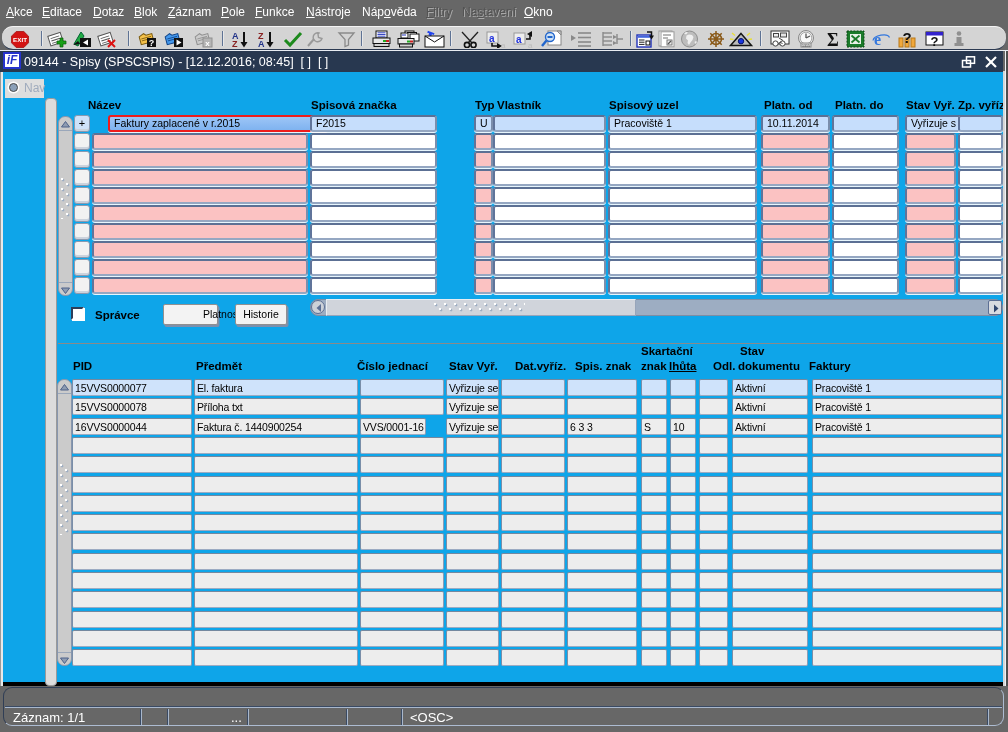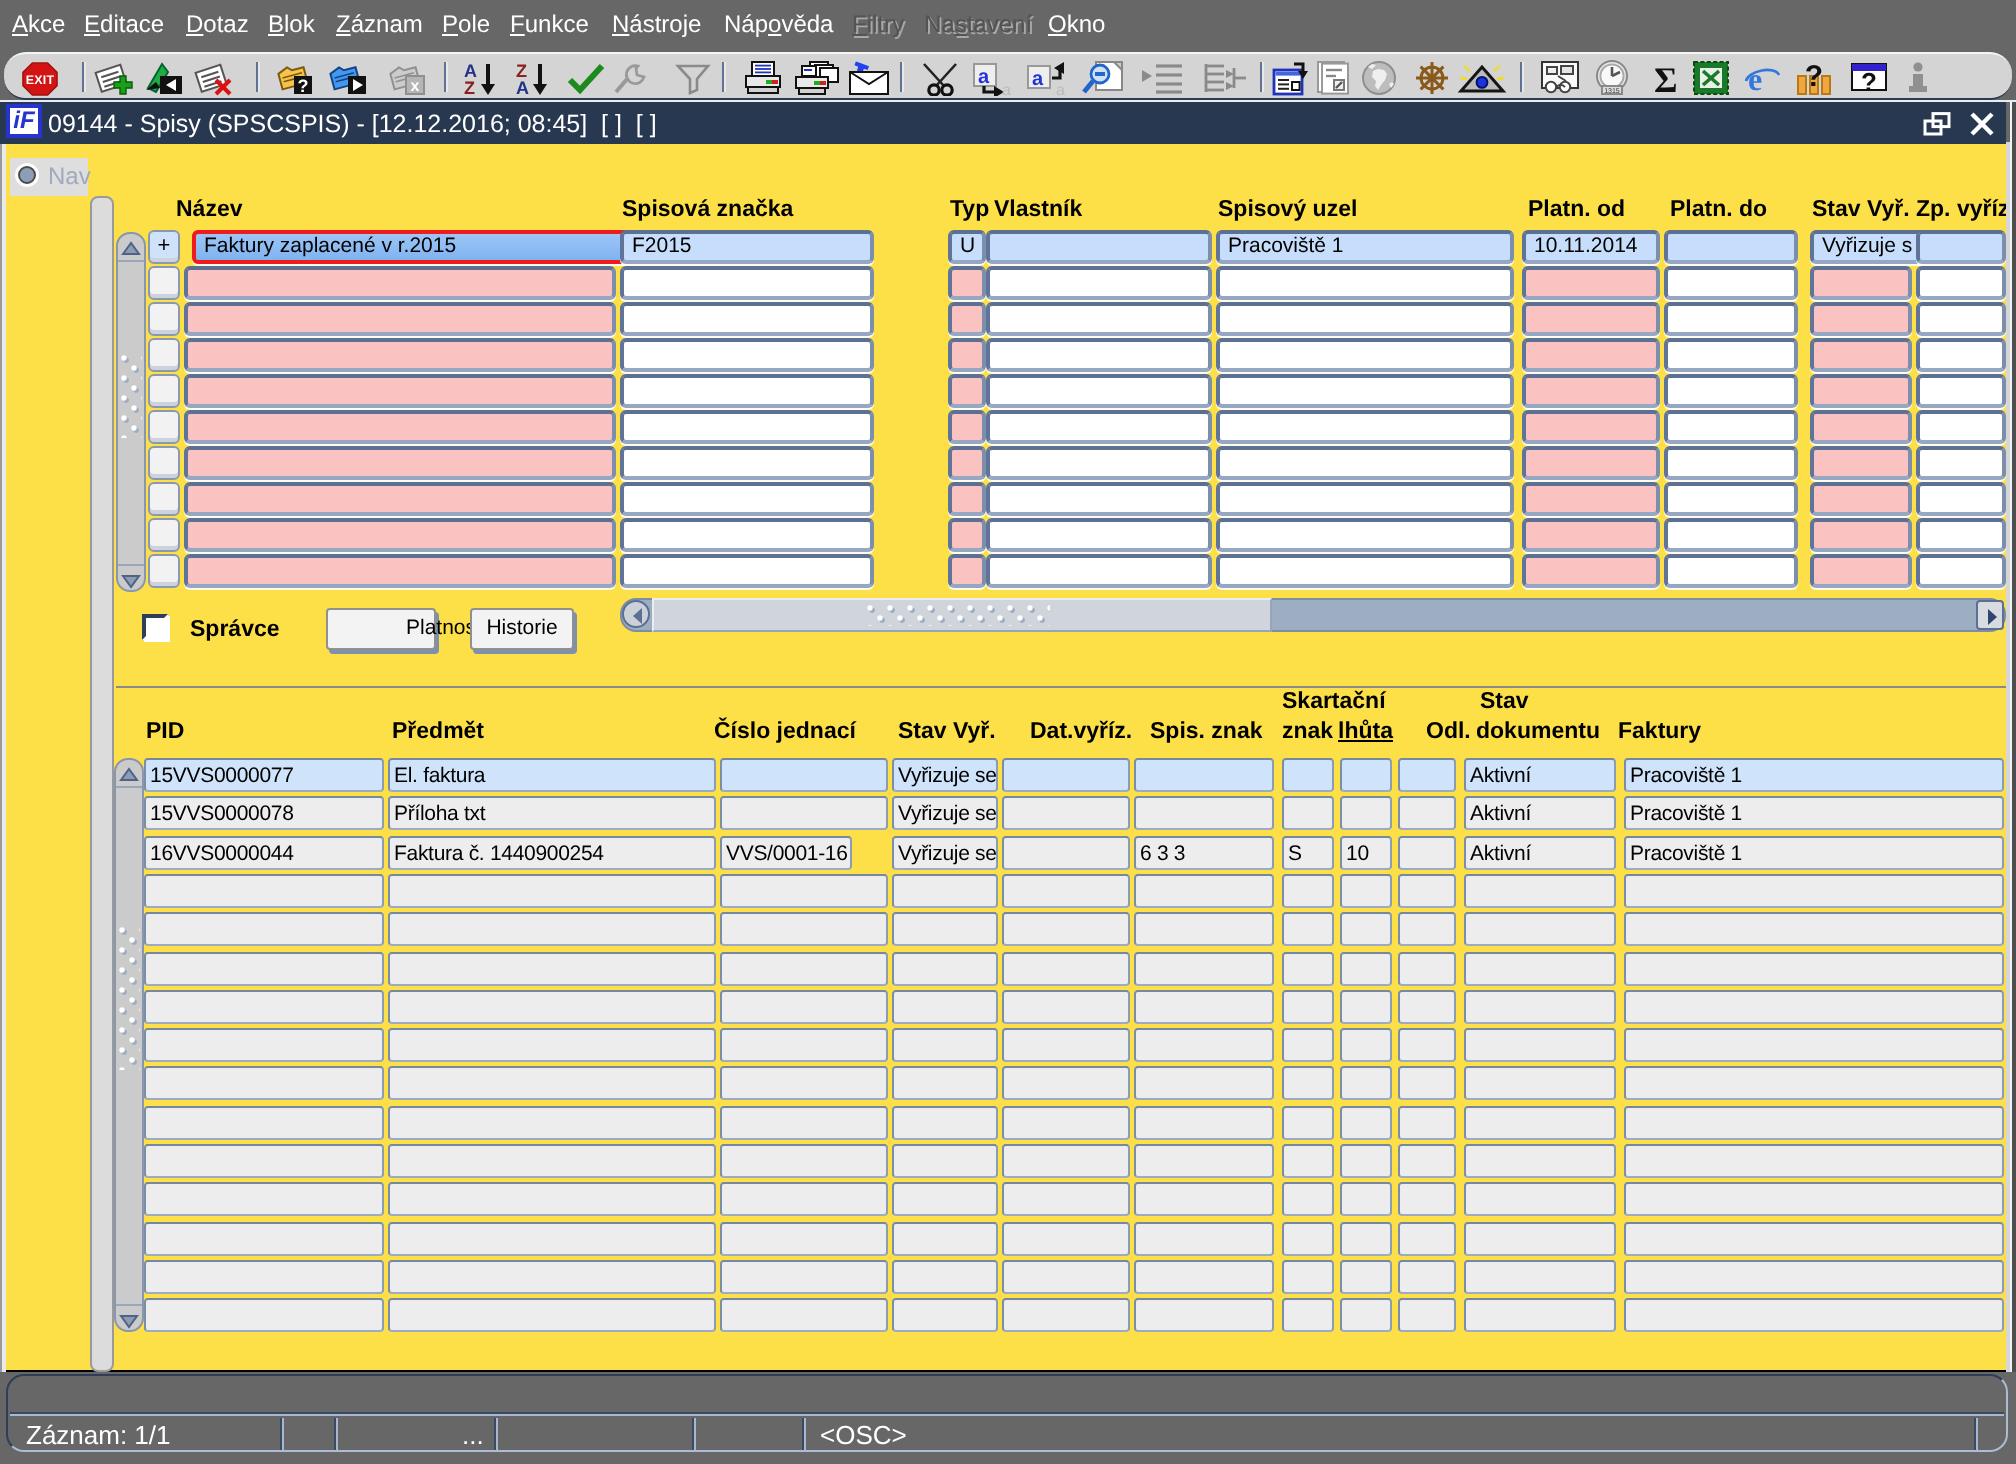--- a/index.html
+++ b/index.html
@@ -18,21 +18,21 @@
 .tsep { position:absolute; top:4px; width:2px; height:15px; background:#5f7394; border-right:1px solid #e8e8e8; }
 .ticon { position:absolute; top:3px; }
 
 
 #tline { position:absolute; left:0; top:50px; width:1008px; height:1px; background:#e8ecf2; }
 #titlebar { position:absolute; left:0; top:51px; width:1003px; height:21px; background:#283850; color:#fff; z-index:3; }
 #titlebar .txt { position:absolute; left:24px; top:4px; font-size:12.5px; white-space:pre; }
 #fico { position:absolute; left:3px; top:52px; width:18px; height:17px; background:#fff; border:2px solid #2633cc; color:#2633cc; font-weight:bold; font-style:italic; font-size:12px; text-align:center; line-height:12px; z-index:5; }
 
 
-#canvas { position:absolute; left:0; top:71px; width:1003px; height:615px; background:#fde047; border-bottom:1px solid #000000; }
+#canvas { position:absolute; left:0; top:71px; width:1003px; height:615px; background:#0ea5e9; border-bottom:4px solid #000000; }
 #canvas:before { content:""; position:absolute; left:0; top:0; width:1px; height:615px; background:#9a9a9a; }
 #canvas:after { content:""; position:absolute; left:1px; top:0; width:2px; height:615px; background:#e9e9e9; }
 .hdr { position:absolute; font-weight:bold; font-size:11.5px; color:#000; white-space:pre; }
 
 
 .fld { position:absolute; height:17px; border:2px solid; border-color:#5c7094 #7b8eac #95a7c2 #60749a; border-radius:3px; background:#fff; padding:0px 0 0 4px; white-space:pre; overflow:hidden; color:#000; box-shadow:0 1px 0 rgba(255,255,255,.9); }
 .pink { background:#fbc2c2; }
 .blue { background:#c6defc; }
 .focus { border:2px solid #ee1c1c; background:linear-gradient(#9dc5f6,#7fb3f0); }
 .rowbtn { position:absolute; width:16px; height:17px; background:#f2f2f2; border:1px solid #8a99b0; border-radius:3px; text-align:center; line-height:14px; font-size:11px; color:#000; box-shadow:inset 0 -2px 0 #ccd3dd; }
@@ -376,21 +376,21 @@
   <span class="hdr" style="left:475px;top:28px;">Typ</span>
   <span class="hdr" style="left:497px;top:28px;">Vlastník</span>
   <span class="hdr" style="left:609px;top:28px;">Spisový uzel</span>
   <span class="hdr" style="left:764px;top:28px;">Platn. od</span>
   <span class="hdr" style="left:835px;top:28px;">Platn. do</span>
   <span class="hdr" style="left:906px;top:28px;">Stav Vyř.</span>
   <span class="hdr" style="left:958px;top:28px;">Zp. vyříz</span>
 
   <div id="uppertable">
       <div class="rowbtn" style="left:74px;top:44px;background:#cfe2fa">+</div>
-      <div class="fld focus" style="left:96px;top:44px;width:220px">Faktury zaplacené v r.2015</div>
+      <div class="fld focus" style="left:108px;top:44px;width:220px">Faktury zaplacené v r.2015</div>
       <div class="fld blue" style="left:310px;top:44px;width:127px">F2015</div>
       <div class="fld blue" style="left:474px;top:44px;width:19px">U</div>
       <div class="fld blue" style="left:493px;top:44px;width:113px"></div>
       <div class="fld blue" style="left:608px;top:44px;width:149px">Pracoviště 1</div>
       <div class="fld blue" style="left:761px;top:44px;width:69px">10.11.2014</div>
       <div class="fld blue" style="left:832px;top:44px;width:67px"></div>
       <div class="fld blue" style="left:905px;top:44px;width:59px">Vyřizuje s</div>
       <div class="fld blue" style="left:958px;top:44px;width:45px"></div>
       <div class="rowbtn" style="left:74px;top:62px"></div>
       <div class="fld pink" style="left:92px;top:62px;width:216px"></div>

